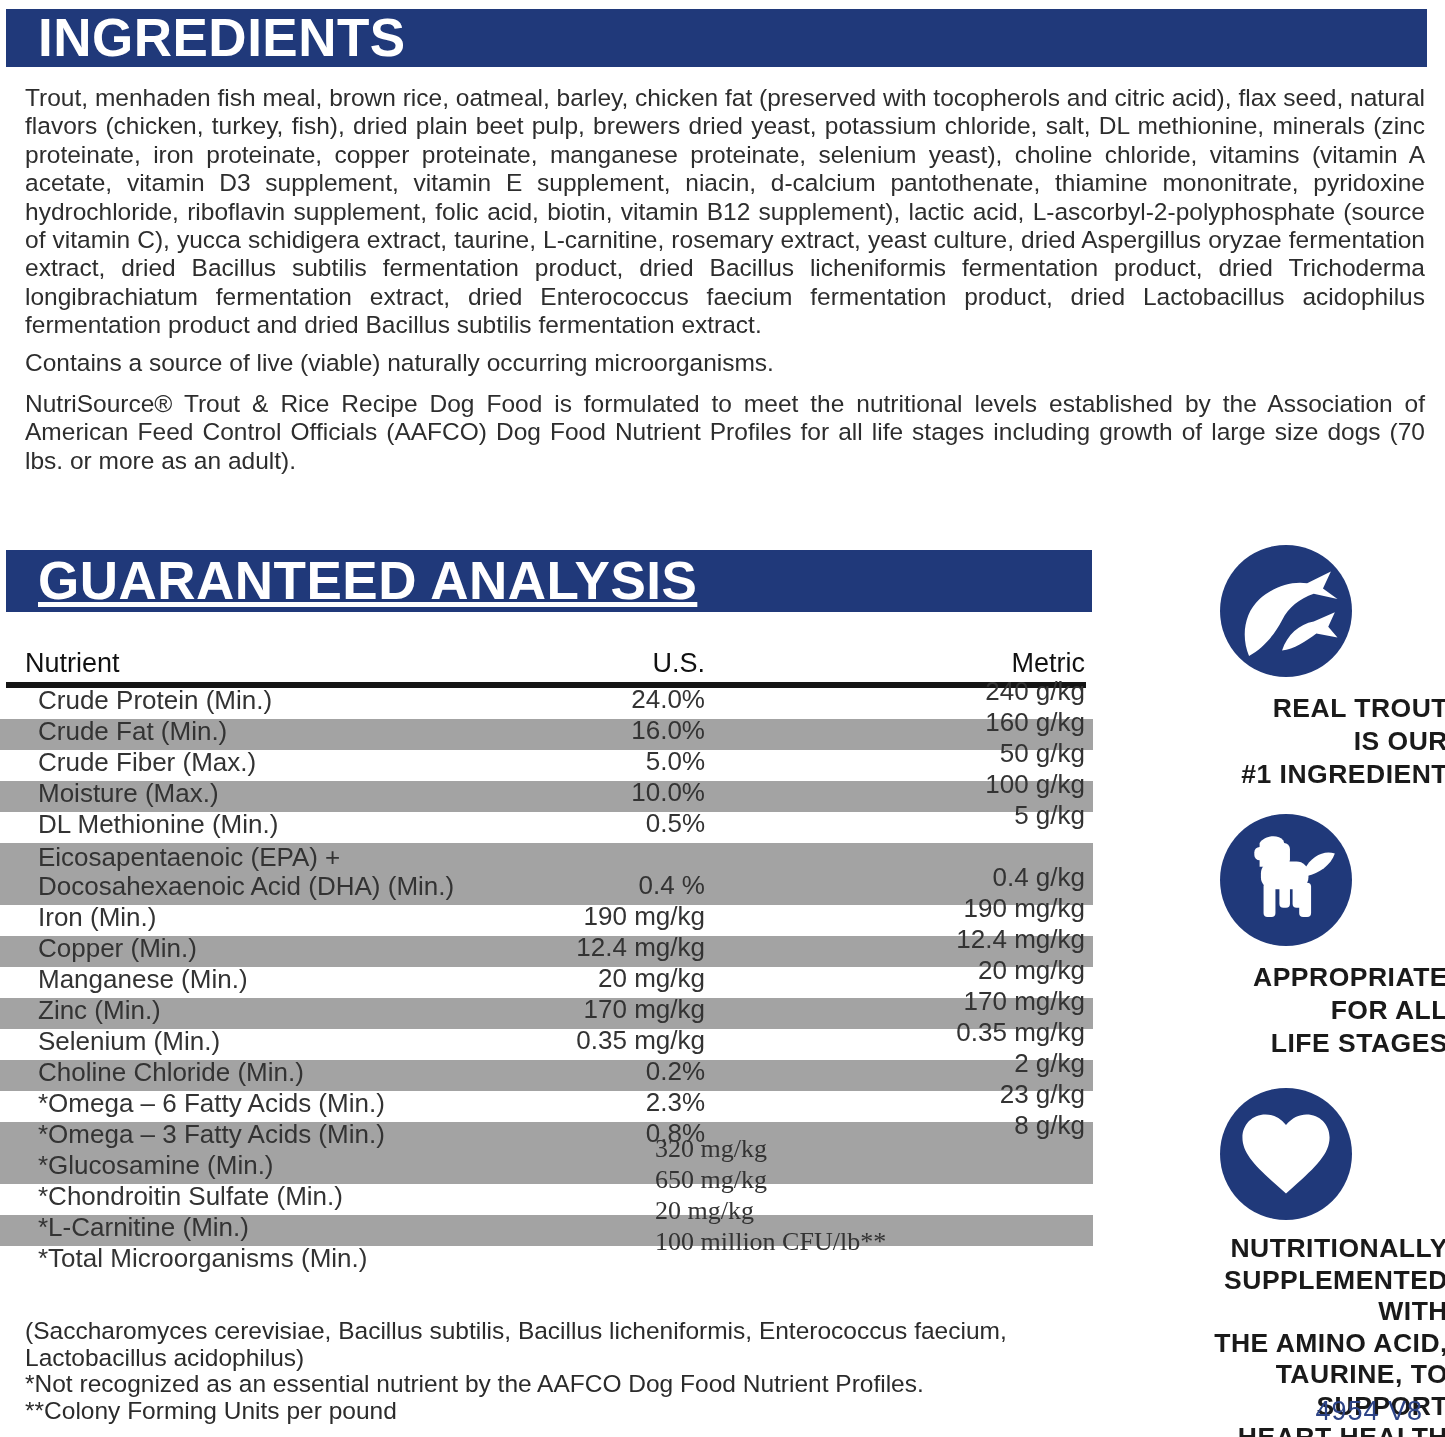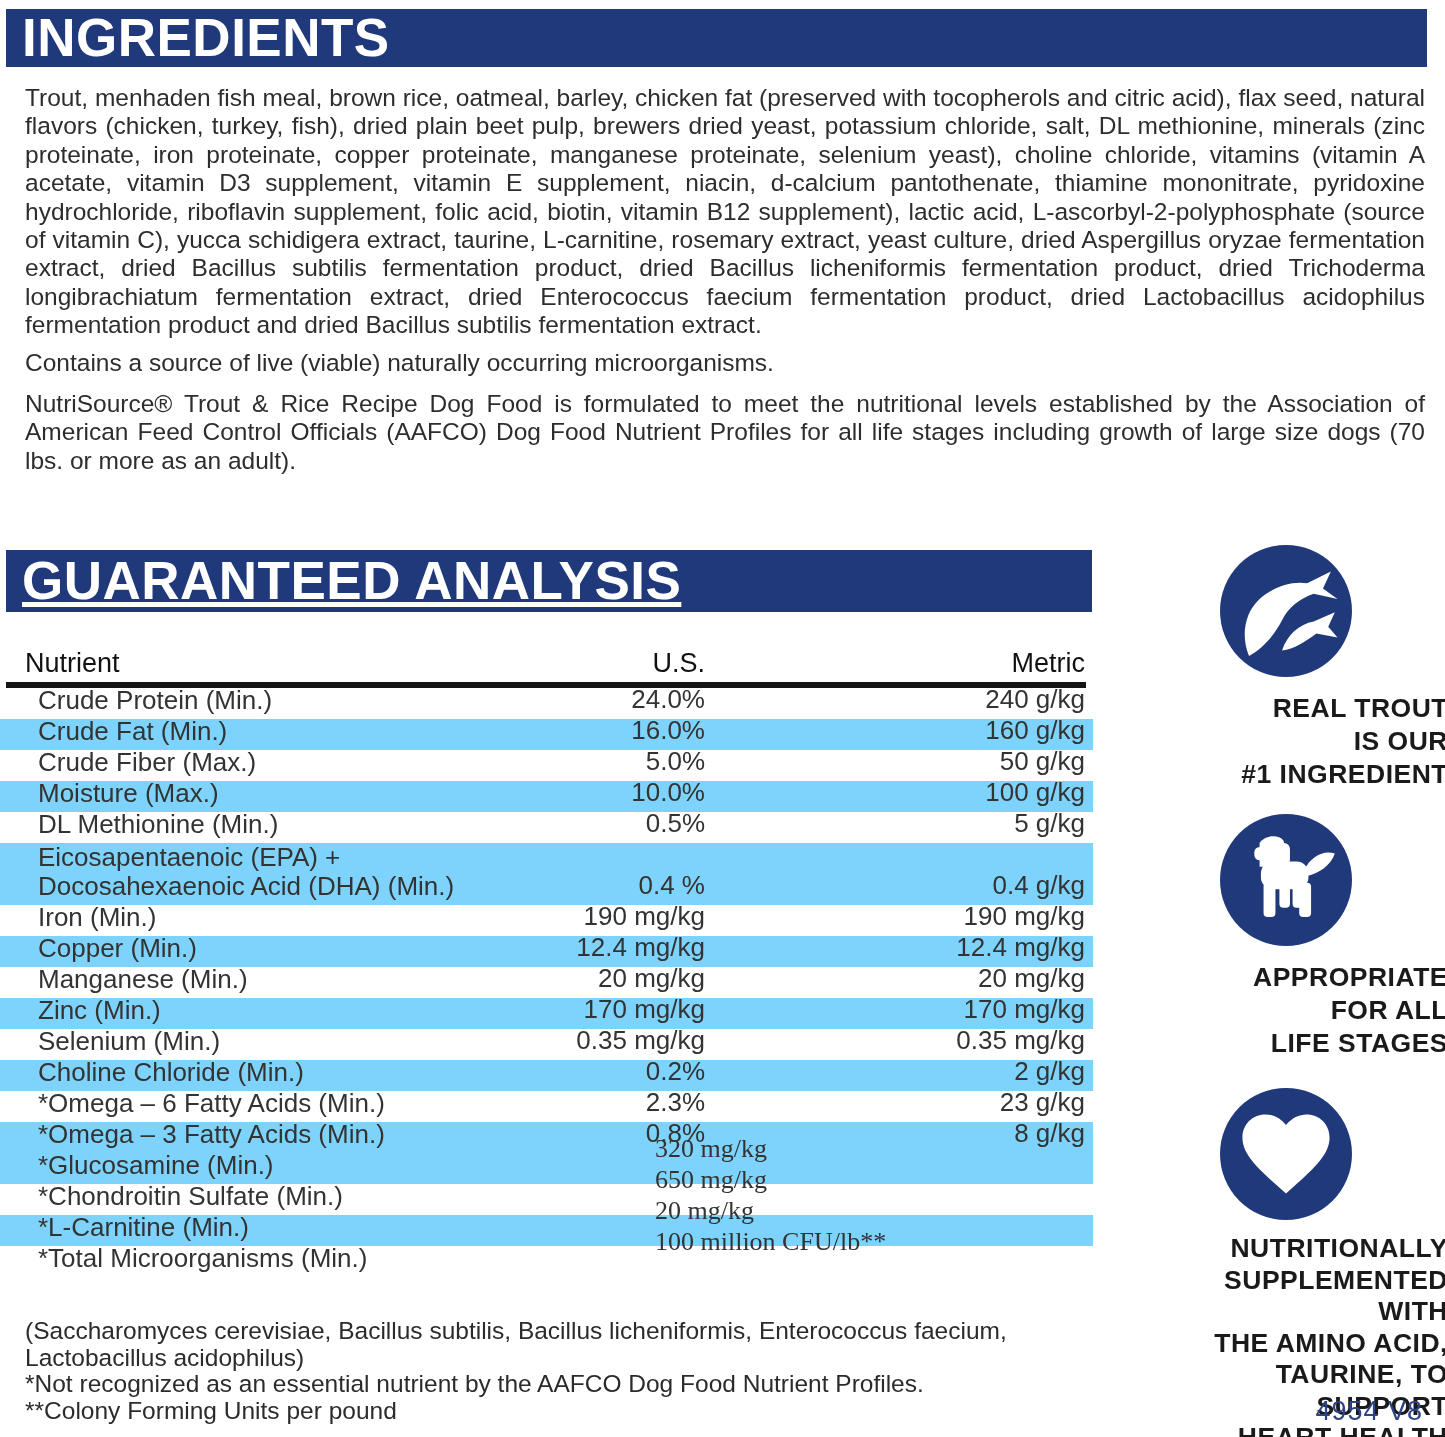--- a/index.html
+++ b/index.html
@@ -12,21 +12,21 @@
     overflow: hidden;
   }
 
   
   .title-bar {
     position: absolute;
     background: #20397a;
     color: #ffffff;
     font-weight: bold;
     letter-spacing: 0.5px;
-    padding-left: 16px;
+    padding-left: 32px;
     white-space: nowrap;
   }
   #ingredients-bar { left: 6px; top: 9px; width: 1421px; height: 58px; font-size: 53px; line-height: 58px; }
   #ga-bar          { left: 6px; top: 550px; width: 1086px; height: 62px; font-size: 53px; line-height: 62px; text-decoration: underline; }
 
   
   .para {
     position: absolute;
     left: 25px; width: 1400px;
     font-size: 24.5px; line-height: 28.4px;
@@ -38,25 +38,25 @@
   #aafco-para    { top: 390px; }
 
   
   #ga-table { position: absolute; left: 0; top: 644px; width: 1093px; font-size: 26px; color: #333333; }
   .ga-header { position: relative; height: 38px; font-weight: normal; font-size: 27px; color: #111111; }
   .ga-header .h-nutrient { position: absolute; left: 25px;  bottom: 3px; }
   .ga-header .h-us       { position: absolute; right: 388px; bottom: 3px; }
   .ga-header .h-metric   { position: absolute; right: 8px;  bottom: 3px; }
   .ga-divider { height: 6px; background: #151515; margin-left: 6px; width: 1080px; }
   .ga-row { position: relative; height: 31px; }
-  .ga-row.striped { background: #7dd3fc; padding-left: 16px; }
+  .ga-row.striped { background: #a3a3a3; padding-left: 16px; }
   .ga-row.tall { height: 62px; }
   .ga-row .label        { position: absolute; left: 38px; bottom: 4px; line-height: 29px; white-space: pre-line; }
   .ga-row .val-us       { position: absolute; right: 388px; bottom: 4px; }
-  .ga-row .val-metric   { position: absolute; right: 8px;  bottom: 4px; text-align: right; }
+  .ga-row .val-metric   { position: absolute; right: 8px;  bottom: 12px; text-align: right; }
   .ga-row .val-combined { position: absolute; left: 655px; width: 440px; text-align: left; bottom: 20px; font-family: Liberation Serif, serif; }
 
   
   #footnotes { position: absolute; left: 25px; top: 1318px; font-size: 24.5px; line-height: 26.5px; color: #2b2b2b; }
 
   
   .badge { position: absolute; left: 1124px; width: 324px; text-align: right; }
   .badge .circle { display: block; margin: 0 auto; width: 132px; height: 132px; }
   .badge .caption {
     margin-top: 15px;

